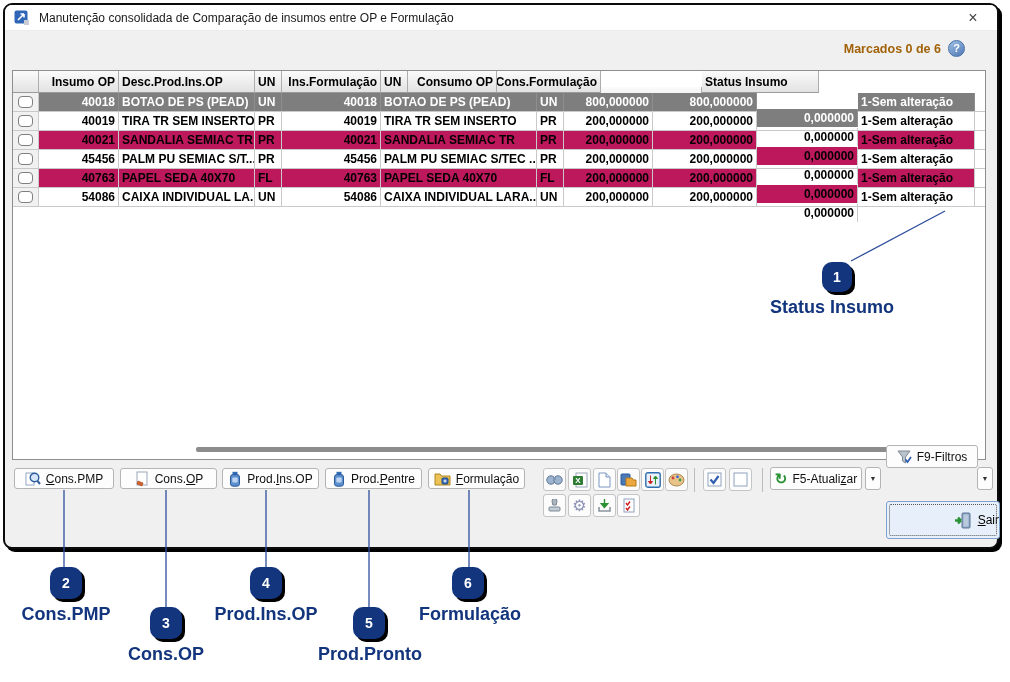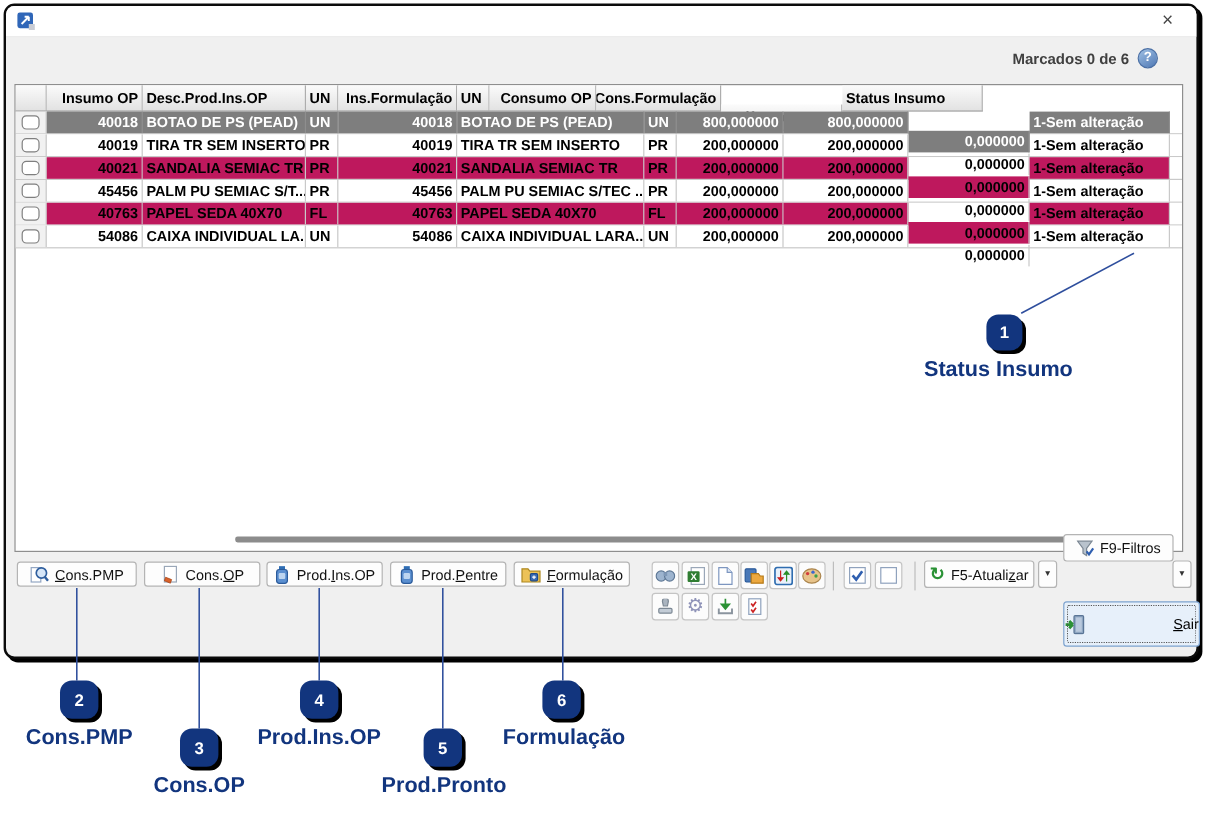--- a/index.html
+++ b/index.html
@@ -12,21 +12,21 @@
     box-shadow: 3px 3px 0 #000; }
   .titlebar { position: absolute; left: 0; top: 0; width: 100%; height: 26px;
     background: #fff; border-radius: 7px 7px 0 0; border-bottom: 1px solid #ececec;
     display: flex; align-items: center; padding-left: 9px; }
   .app-icon { width: 16px; height: 16px; margin-right: 9px; }
   .title-text { font-size: 12px; color: #1a1a1a; }
   .close-btn { position: absolute; right: 14px; top: 3px; font-size: 16px; color: #444;
     width: 20px; height: 20px; text-align: center; line-height: 20px; cursor: default; }
 
   .marcados-wrap { position: absolute; top: 35px; right: 32px; display: flex; align-items: center; gap: 7px; }
-  .marcados-text { font-size: 12.5px; font-weight: bold; color: #404040; }
+  .marcados-text { font-size: 12.5px; font-weight: bold; color: #a16207; }
   .help-icon { width: 17px; height: 17px; border-radius: 50%;
     background: linear-gradient(145deg,#9fc0e4,#5079b5); border: 1px solid #4a6fa5;
     color: #fff; font-weight: bold; font-size: 11px; text-align: center; line-height: 15px; }
 
   
   .grid-container { position: absolute; left: 7px; top: 65px; width: 974px; height: 390px;
     background: #fff; border: 1px solid #8E8E8E; overflow: hidden; }
   .grid-head { display: flex; height: 22px; }
   .cell { height: 100%; border-right: 1px solid #C9C9C9; font-size: 12px; font-weight: bold;
     color: #000; overflow: hidden; white-space: nowrap; padding: 0 3px;
@@ -65,21 +65,21 @@
 
   .cmd-btn { position: absolute; height: 23px; background: #FDFDFD; border: 1px solid #B4B4B4;
     border-radius: 3px; display: flex; align-items: center; justify-content: center;
     gap: 5px; font-size: 12px; color: #111; }
   .drop-btn { position: absolute; width: 16px; height: 23px; background: #FDFDFD;
     border: 1px solid #B4B4B4; border-radius: 3px; font-size: 7px; color: #333;
     display: flex; align-items: center; justify-content: center; }
 
   #btn-sair { position: absolute; left: 881px; top: 496px; width: 114px; height: 38px;
     background: #E7F0FA; border: 1px solid #7DA2CE; border-radius: 3px;
-    display: flex; align-items: center; justify-content: space-between; gap: 6px; font-size: 12px; }
+    display: flex; align-items: center; justify-content: flex-end; gap: 6px; font-size: 12px; }
   #btn-sair .focus-ring { position: absolute; inset: 2px; border: 1px dotted #555; border-radius: 2px; }
 
   
   #annot-svg { position: absolute; left: 0; top: 0; width: 1010px; height: 682px;
     pointer-events: none; z-index: 5; }
   .badge { position: absolute; background: #12357E; border-radius: 10px;
     box-shadow: 3px 3px 0 #000; color: #fff; font-weight: bold; font-size: 14px;
     display: flex; align-items: center; justify-content: center; z-index: 6; }
   .badge.b1 { left: 822px; top: 262px; width: 30px; height: 30px; }
   .badge.b2 { left: 50px;  top: 567px; width: 32px; height: 32px; }
@@ -105,20 +105,21 @@
 <div id="page">
 
   <div id="window">
 
     <div class="titlebar">
       <svg class="app-icon" viewBox="0 0 16 16">
         <rect x="0.5" y="0.5" width="13" height="13" rx="2" fill="#2f66b8"></rect>
         <path d="M4 10 L10 4 M10 4 h-3.5 M10 4 v3.5" stroke="#fff" stroke-width="1.6" fill="none"></path>
         <rect x="10" y="10" width="5" height="5" fill="#c9ccd4"></rect>
       </svg>
+      <span class="title-text">Manutenção consolidada de Comparação de insumos entre OP e Formulação</span>
       <div class="close-btn">×</div>
     </div>
 
     <div class="marcados-wrap">
       <span class="marcados-text">Marcados 0 de 6</span>
       <div class="help-icon">?</div>
     </div>
 
     <div class="grid-container">
       <div class="grid-head">

